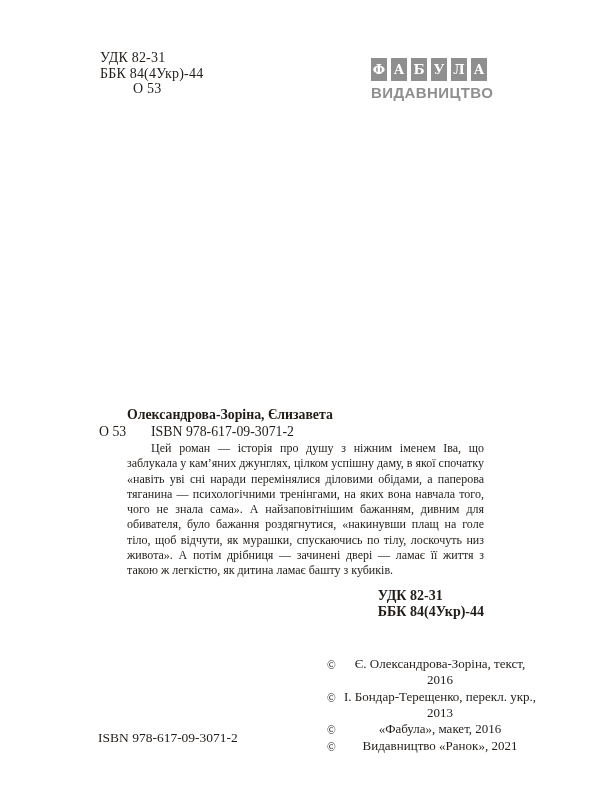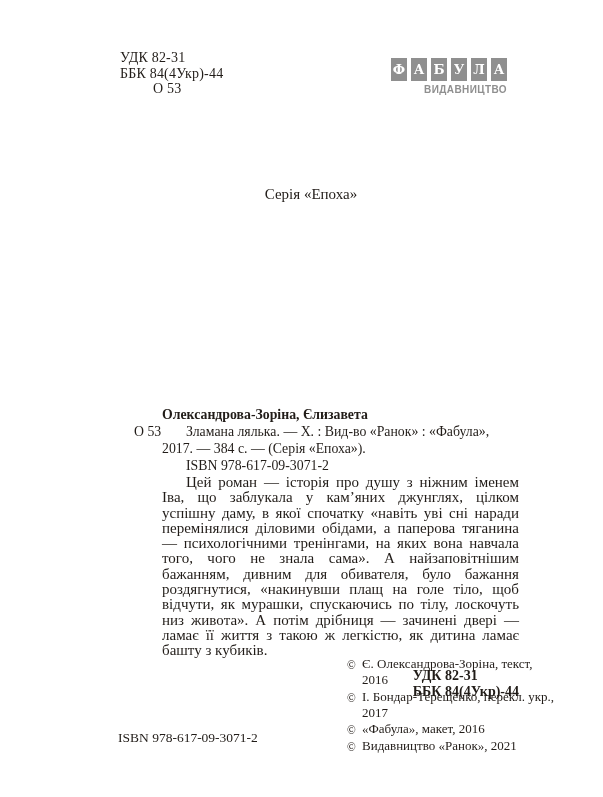--- a/index.html
+++ b/index.html
@@ -8,21 +8,20 @@
     background: #ffffff;
   }
   .page {
     position: relative;
     width: 550px;
     height: 797px;
     background: #ffffff;
     font-family: "Liberation Serif", "DejaVu Serif", serif;
     color: #211c18;
     overflow: hidden;
-    margin-left: 20px;
   }
 
   
   .top-codes {
     position: absolute;
     left: 100px;
     top: 50px;
     font-size: 14px;
     line-height: 15.5px;
     letter-spacing: 0.2px;
@@ -52,60 +51,60 @@
     font-size: 13px;
     display: flex;
     align-items: center;
     justify-content: center;
   }
   .logo-subtitle {
     margin-top: 3px;
     text-align: right;
     font-family: "Liberation Sans", sans-serif;
     font-weight: bold;
-    font-size: 10px;
+    font-size: 15px;
     letter-spacing: 0.4px;
     color: #8f8f8f;
   }
 
   
   .series {
     position: absolute;
     left: 113px;
     top: 186px;
     width: 356px;
     text-align: center;
     font-size: 15px;
   }
 
   
   .catalog-card {
     position: absolute;
-    left: 142px;
+    left: 127px;
     top: 406px;
     width: 357px;
     font-size: 13.8px;
     line-height: 17px;
     font-family: Liberation Serif, serif;
   }
   .card-author { font-weight: bold; }
   .card-entry {
     position: relative;
     text-indent: 24px;
   }
   .card-code {
     position: absolute;
     left: -28px;
     top: 0;
     text-indent: 0;
   }
   .card-isbn { text-indent: 24px; }
   .card-annotation {
     margin: 1px 0 0 0;
-    font-size: 15px;
+    font-size: 12px;
     line-height: 15.3px;
     text-align: justify;
     text-indent: 24px;
   }
   .card-codes {
     width: fit-content;
     margin-left: auto;
     margin-top: 9px;
     font-weight: bold;
     font-size: 14px;
@@ -122,21 +121,21 @@
     font-size: 13px;
     line-height: 16.3px;
   }
   .c-item { display: flex; }
   .c-sym {
     width: 15px;
     flex: 0 0 15px;
     font-size: 11.5px;
     padding-top: 1px;
   }
-  .c-text { width: 196px; }
+  .c-text { width: 196px; text-align: center; }
 
   
   .bottom-isbn {
     position: absolute;
     left: 98px;
     top: 730px;
     font-size: 13.5px;
     white-space: nowrap;
   }
 </style>
@@ -156,43 +155,42 @@
       <span class="logo-box">Ф</span>
       <span class="logo-box">А</span>
       <span class="logo-box">Б</span>
       <span class="logo-box">У</span>
       <span class="logo-box">Л</span>
       <span class="logo-box">А</span>
     </div>
     <div class="logo-subtitle">ВИДАВНИЦТВО</div>
   </div>
 
-  <div class="series">Серія «Епоха»</div>
 
   <div class="catalog-card">
     <div class="card-author">Олександрова-Зоріна, Єлизавета</div>
     <div class="card-entry">
-      <span class="card-code">О 53</span><span>Зламана лялька. — Х. : Вид-во «Ранок» : «Фабула», 2017. — 384 с. — (Серія «Епоха»).</span>
+      <span class="card-code">О 53</span>
     </div>
     <div class="card-isbn">ISBN 978-617-09-3071-2</div>
     <p class="card-annotation">Цей роман — історія про душу з ніжним іменем Іва, що заблукала у кам’яних джунглях, цілком успішну даму, в якої спочатку «навіть уві сні наради перемінялися діловими обідами, а паперова тяганина — психологічними тренінгами, на яких вона навчала того, чого не знала сама». А найзаповітнішим бажанням, дивним для обивателя, було бажання роздягнутися, «накинувши плащ на голе тіло, щоб відчути, як мурашки, спускаючись по тілу, лоскочуть низ живота». А потім дрібниця — зачинені двері — ламає її життя з такою ж легкістю, як дитина ламає башту з кубиків.</p>
     <div class="card-codes">
       <div>УДК 82-31</div>
       <div>ББК 84(4Укр)-44</div>
     </div>
   </div>
 
   <div class="copyrights">
     <div class="c-item">
       <span class="c-sym">©</span>
       <span class="c-text">Є. Олександрова-Зоріна, текст, 2016</span>
     </div>
     <div class="c-item">
       <span class="c-sym">©</span>
-      <span class="c-text">І. Бондар-Терещенко, перекл. укр., 2017</span>
+      <span class="c-text">І. Бондар-Терещенко, перекл. укр., 2013</span>
     </div>
     <div class="c-item">
       <span class="c-sym">©</span>
       <span class="c-text">«Фабула», макет, 2016</span>
     </div>
     <div class="c-item">
       <span class="c-sym">©</span>
       <span class="c-text">Видавництво «Ранок», 2021</span>
     </div>
   </div>

